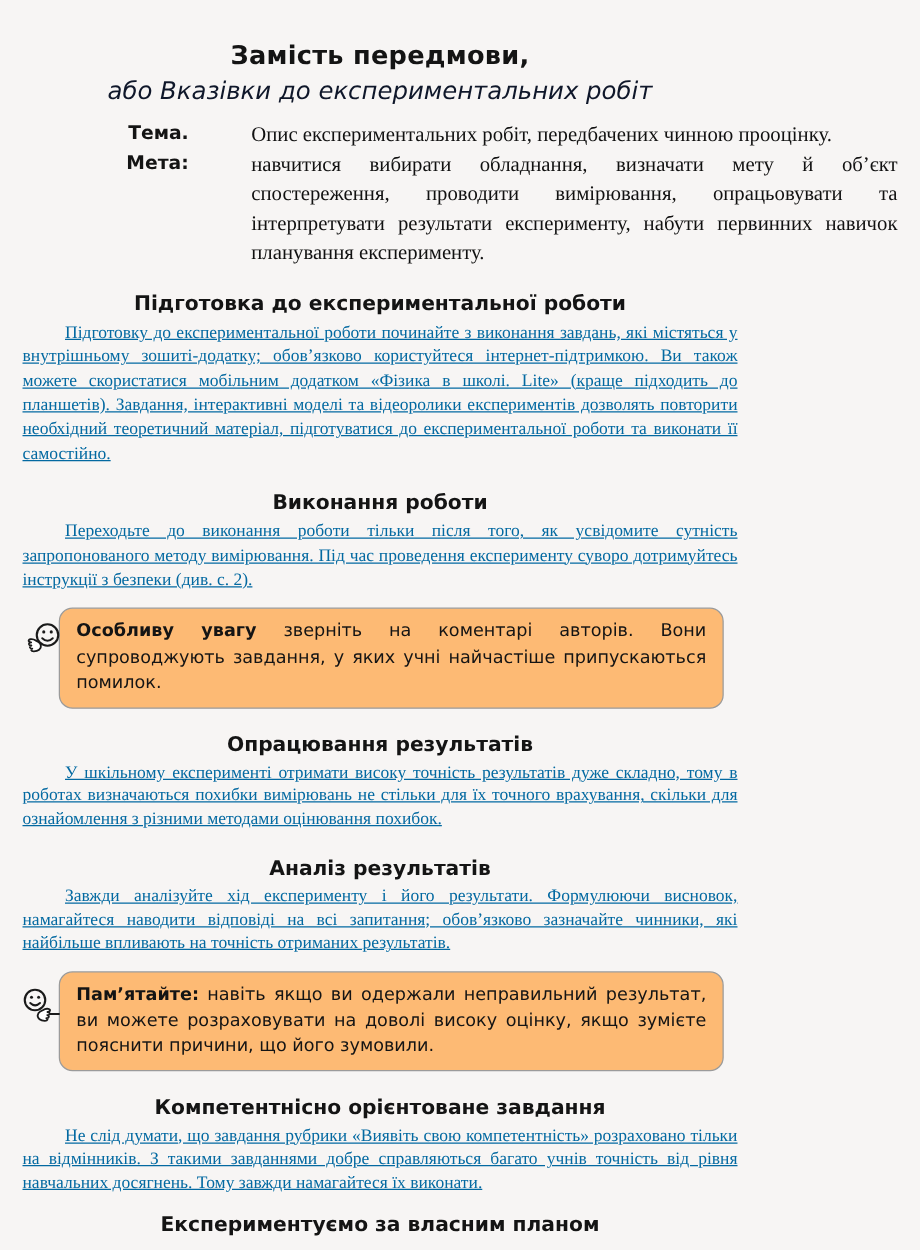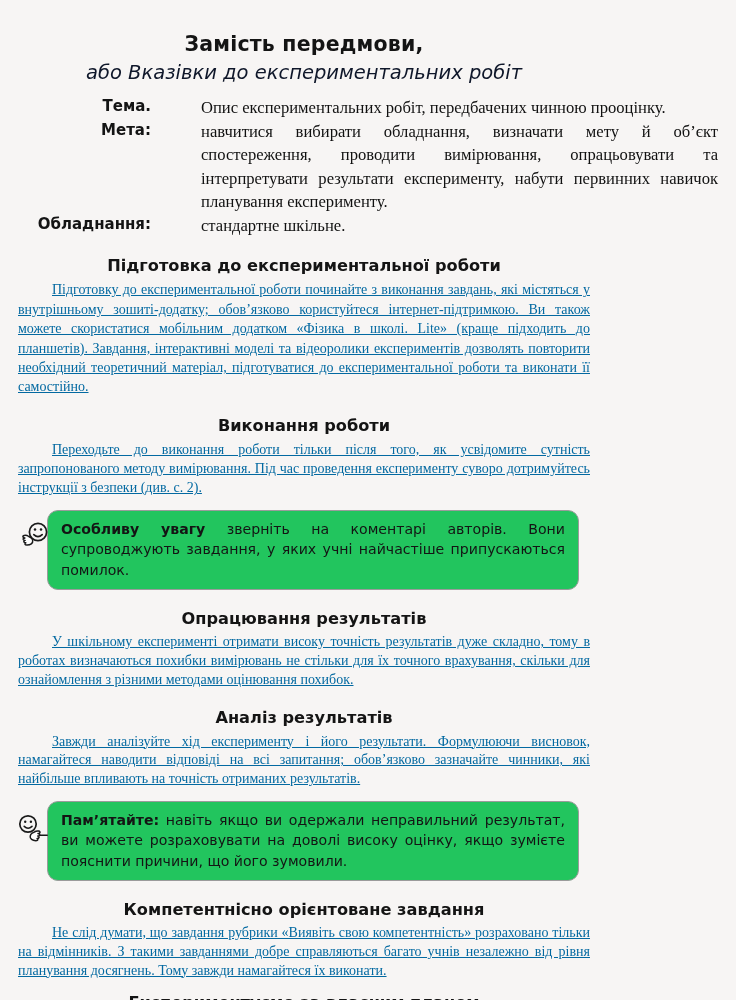--- a/index.html
+++ b/index.html
@@ -111,21 +111,21 @@
 
   
   .callout-wrap {
     position: relative;
     margin-left: 29px;
     margin-right: 11px;
   }
   .callout {
     border: 1.4px solid #9b9b9b;
     border-radius: 11px;
-    background: #22c55e;
+    background: #fdba74;
     padding: 8px 13px 9px 13px;
     box-sizing: border-box;
   }
   .callout p {
     margin: 0;
     font-family: "DejaVu Sans", sans-serif;
     font-size: 14.1px;
     line-height: 1.45;
     color: #141414;
     text-align: justify;
@@ -156,24 +156,20 @@
   <h2 class="sub-title">або Вказівки до експериментальних робіт</h2>
 
   <div class="deflist">
     <div class="defrow">
       <div class="deflabel">Тема.</div>
       <div class="defbody">Опис експериментальних робіт, передбачених чинною про­оцінку.</div>
     </div>
     <div class="defrow">
       <div class="deflabel">Мета:</div>
       <div class="defbody">навчитися вибирати обладнання, визначати мету й об’єкт спостереження, проводити вимірювання, опрацьовувати та інтерпретувати результати експерименту, набути первинних навичок планування експерименту.</div>
-    </div>
-    <div class="defrow">
-      <div class="deflabel">Обладнання:</div>
-      <div class="defbody">стандартне шкільне.</div>
     </div>
   </div>
 
   <div class="sp-a"></div>
 
   <h2 class="section">Підготовка до експериментальної роботи</h2>
   <div class="sp-b"></div>
   <p class="body">Підготовку до експериментальної роботи починайте з виконання завдань, які містяться у внутрішньому зошиті-додатку; обов’язково користуйтеся інтер­нет-підтримкою. Ви також можете скористатися мобільним додатком «Фізика в школі. Lite» (краще підходить до планшетів). Завдання, інтерактивні моде­лі та відеоролики експериментів дозволять повторити необхідний теоретичний матеріал, підготуватися до експериментальної роботи та виконати її самостійно.</p>
 
   <div class="sp-a"></div>
@@ -236,19 +232,19 @@
     </span>
     <div class="callout">
       <p><b>Пам’ятайте:</b><span> навіть якщо ви одержали неправильний результат, ви можете розрахо­вувати на доволі високу оцінку, якщо зумієте пояснити причини, що його зумовили.</span></p>
     </div>
   </div>
 
   <div class="sp-a"></div>
 
   <h2 class="section">Компетентнісно орієнтоване завдання</h2>
   <div class="sp-b"></div>
-  <p class="body tight">Не слід думати, що завдання рубрики «Виявіть свою компетентність» розра­ховано тільки на відмінників. З такими завданнями добре справляються багато учнів незалежно від рівня планування досягнень. Тому завжди намагайтеся їх ви­конати.</p>
+  <p class="body tight">Не слід думати, що завдання рубрики «Виявіть свою компетентність» розра­ховано тільки на відмінників. З такими завданнями добре справляються багато учнів точність від рівня навчальних досягнень. Тому завжди намагайтеся їх ви­конати.</p>
 
   <div class="sp-c"></div>
 
   <h2 class="section">Експериментуємо за власним планом</h2>
 
 </div>
 
 </body></html>

